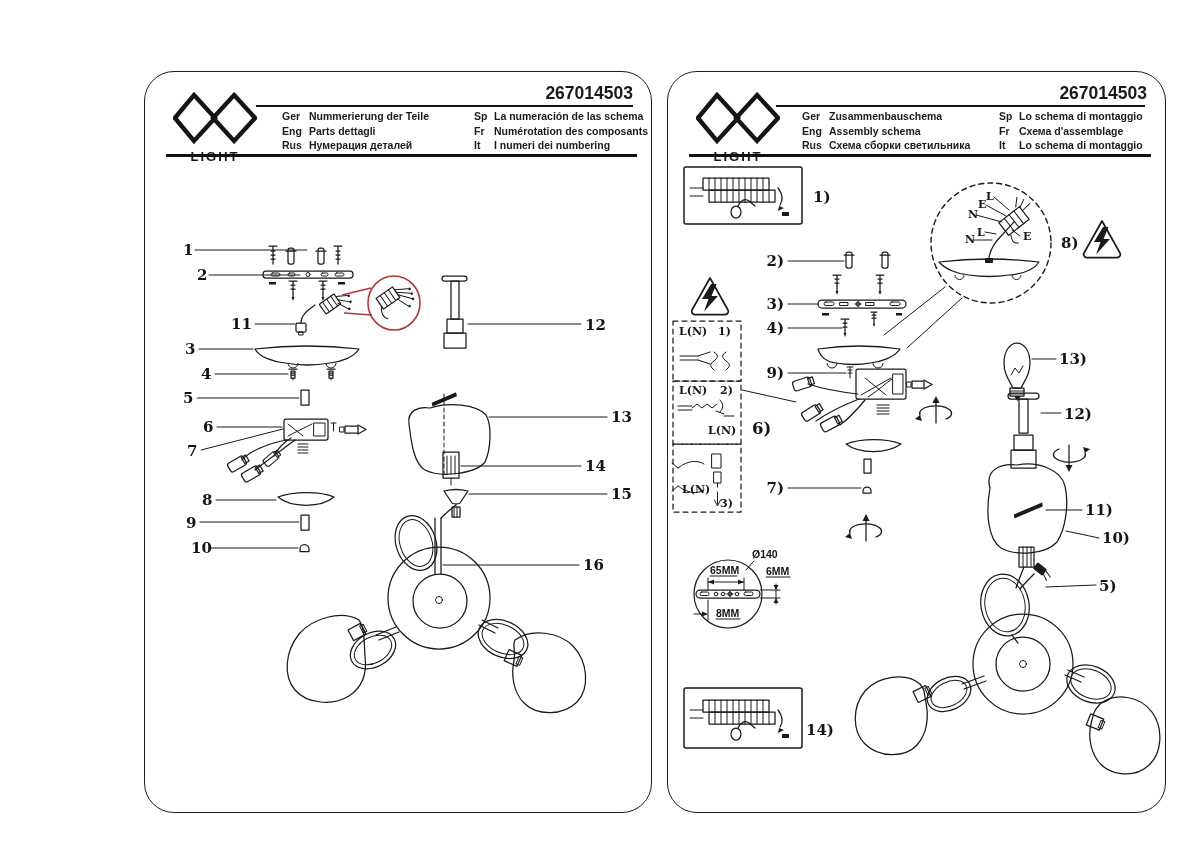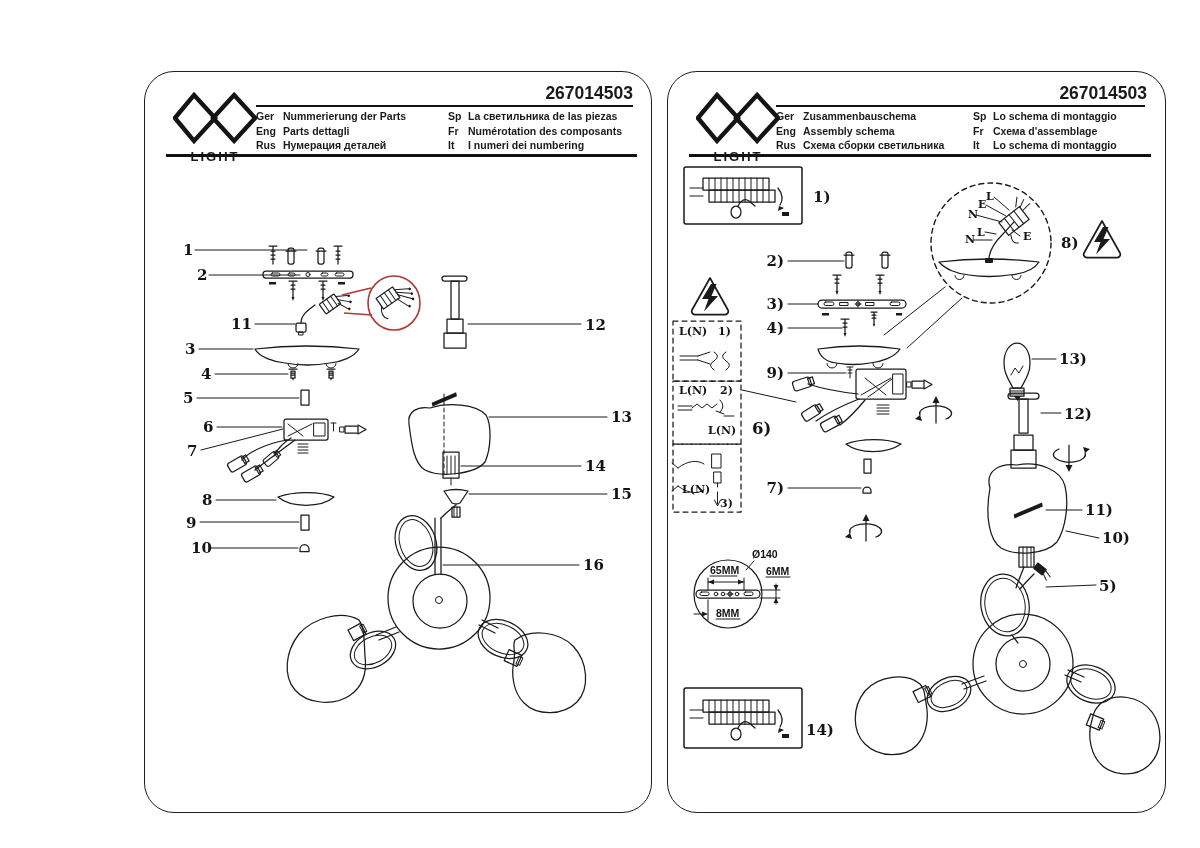--- a/index.html
+++ b/index.html
@@ -10,21 +10,21 @@
   .art{position:absolute;left:0;top:0;}
 
   
   .logo{position:absolute;left:28px;top:20px;width:84px;text-align:center;}
   .brand{font:bold 13px "Liberation Sans",sans-serif;letter-spacing:2px;margin-top:1px;}
   .code{position:absolute;top:11px;right:18px;font:bold 17.5px "Liberation Sans",sans-serif;}
   .rule-top{position:absolute;height:1.6px;background:#121212;}
   .rule-bot{position:absolute;height:2.6px;background:#121212;}
   .langcol{position:absolute;font:bold 10.5px "Liberation Sans",sans-serif;}
   .langrow{display:flex;line-height:14.5px;white-space:nowrap;}
-  .lg{width:27px;flex:0 0 27px;}
+  .lg{width:27px;flex:0 0 27px;margin-left:26px;}
 
   
   .ln{fill:none;stroke:var(--ink);stroke-width:1.25;stroke-linecap:round;stroke-linejoin:round;}
   .ln2{fill:none;stroke:var(--ink);stroke-width:1;stroke-linecap:round;stroke-linejoin:round;}
   .fl{fill:var(--ink);stroke:none;}
   .dash{stroke-dasharray:5 4;}
   .dash2{stroke-dasharray:4 3;}
   .red{stroke:var(--red);stroke-width:1.6;fill:none;}
   text.num{font:bold 15px "DejaVu Serif",serif;fill:#141414;}
   text.numL{font:bold 16.5px "DejaVu Serif",serif;fill:#141414;}
@@ -43,35 +43,35 @@
         <path d="M22,3 L44,27 L22,51 L2,27 Z" fill="none" stroke="#141414" stroke-width="4.6" stroke-linejoin="miter"></path>
         <path d="M64,3 L86,27 L64,51 L42,27 Z" fill="none" stroke="#141414" stroke-width="4.6" stroke-linejoin="miter"></path>
       </svg>
       <div class="brand">LIGHT</div>
     </div>
     <div class="code">267014503</div>
     <div class="rule-top" style="left:111px;right:18px;top:33px;"></div>
     <div class="langcol" style="left:111px;top:37px;">
       <div class="langrow">
           <span class="lg">Ger</span>
-          <span>Nummerierung der Parts</span>
+          <span>Nummerierung der Teile</span>
         </div>
       <div class="langrow">
           <span class="lg">Eng</span>
           <span>Parts dettagli</span>
         </div>
       <div class="langrow">
           <span class="lg">Rus</span>
           <span>Нумерация деталей</span>
         </div>
     </div>
     <div class="langcol" style="left:303px;top:37px;">
       <div class="langrow">
           <span class="lg" style="flex-basis:20px;width:20px">Sp</span>
-          <span>La светильника de las piezas</span>
+          <span>La numeración de las schema</span>
         </div>
       <div class="langrow">
           <span class="lg" style="flex-basis:20px;width:20px">Fr</span>
           <span>Numérotation des composants</span>
         </div>
       <div class="langrow">
           <span class="lg" style="flex-basis:20px;width:20px">It</span>
           <span>I numeri dei numbering</span>
         </div>
     </div>

